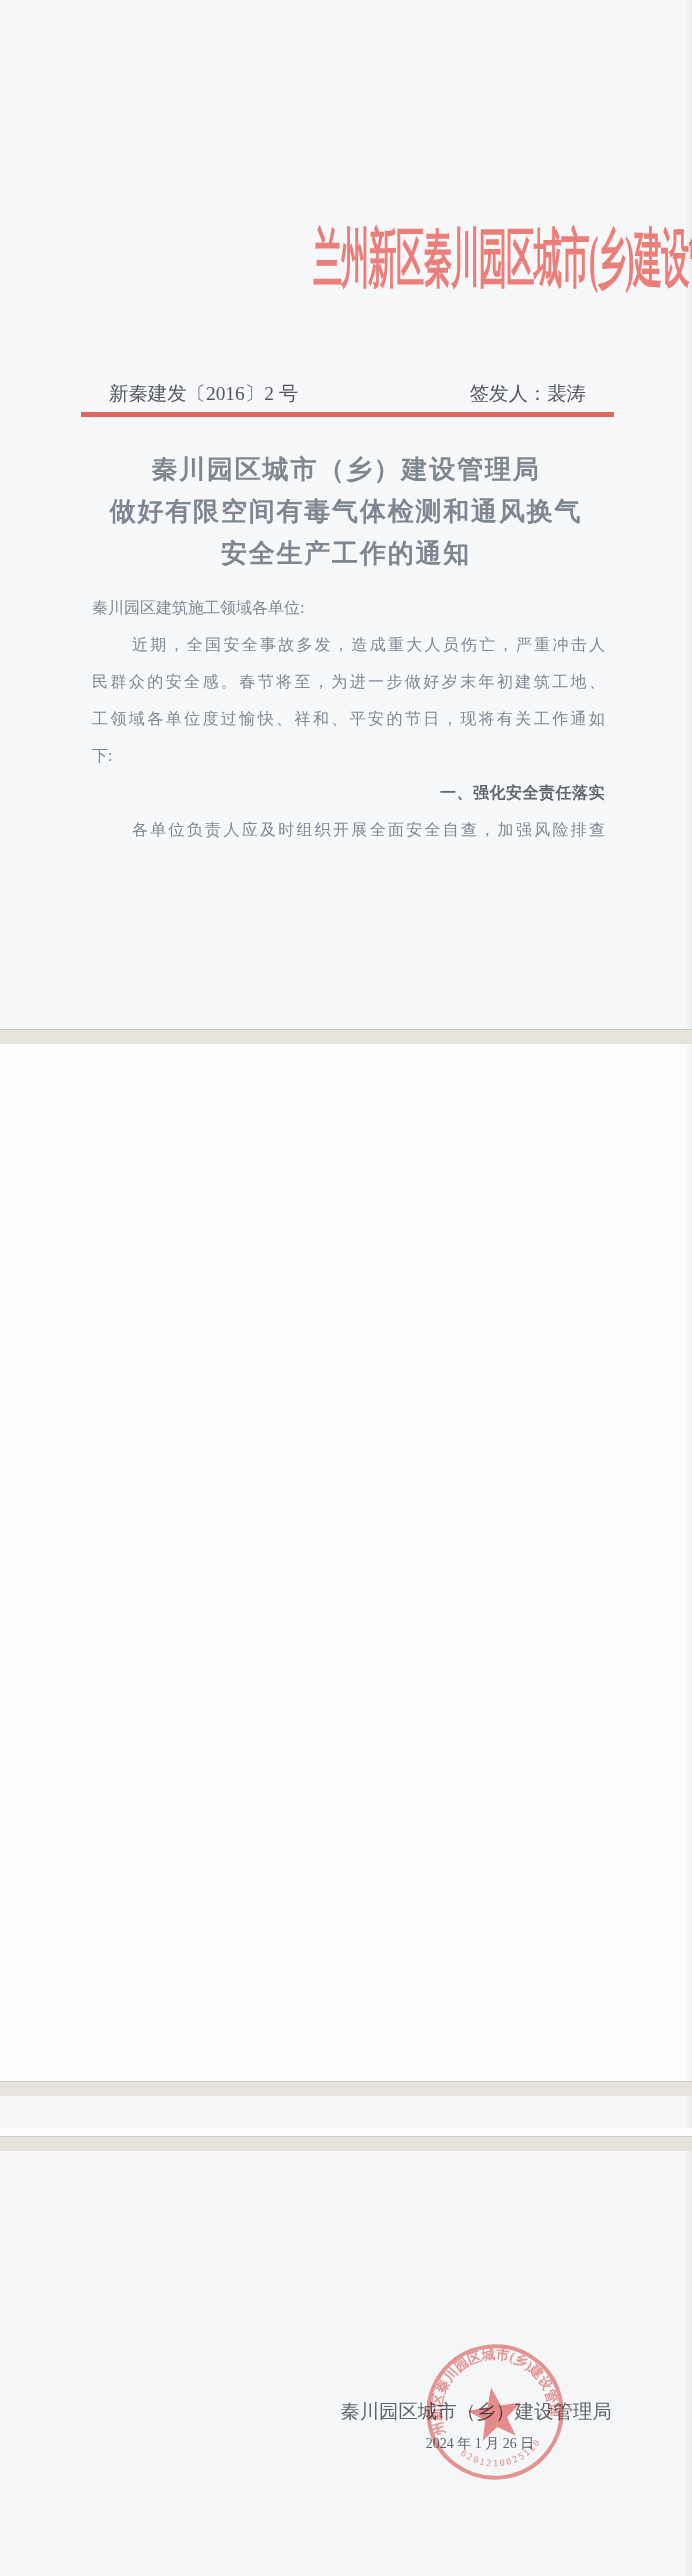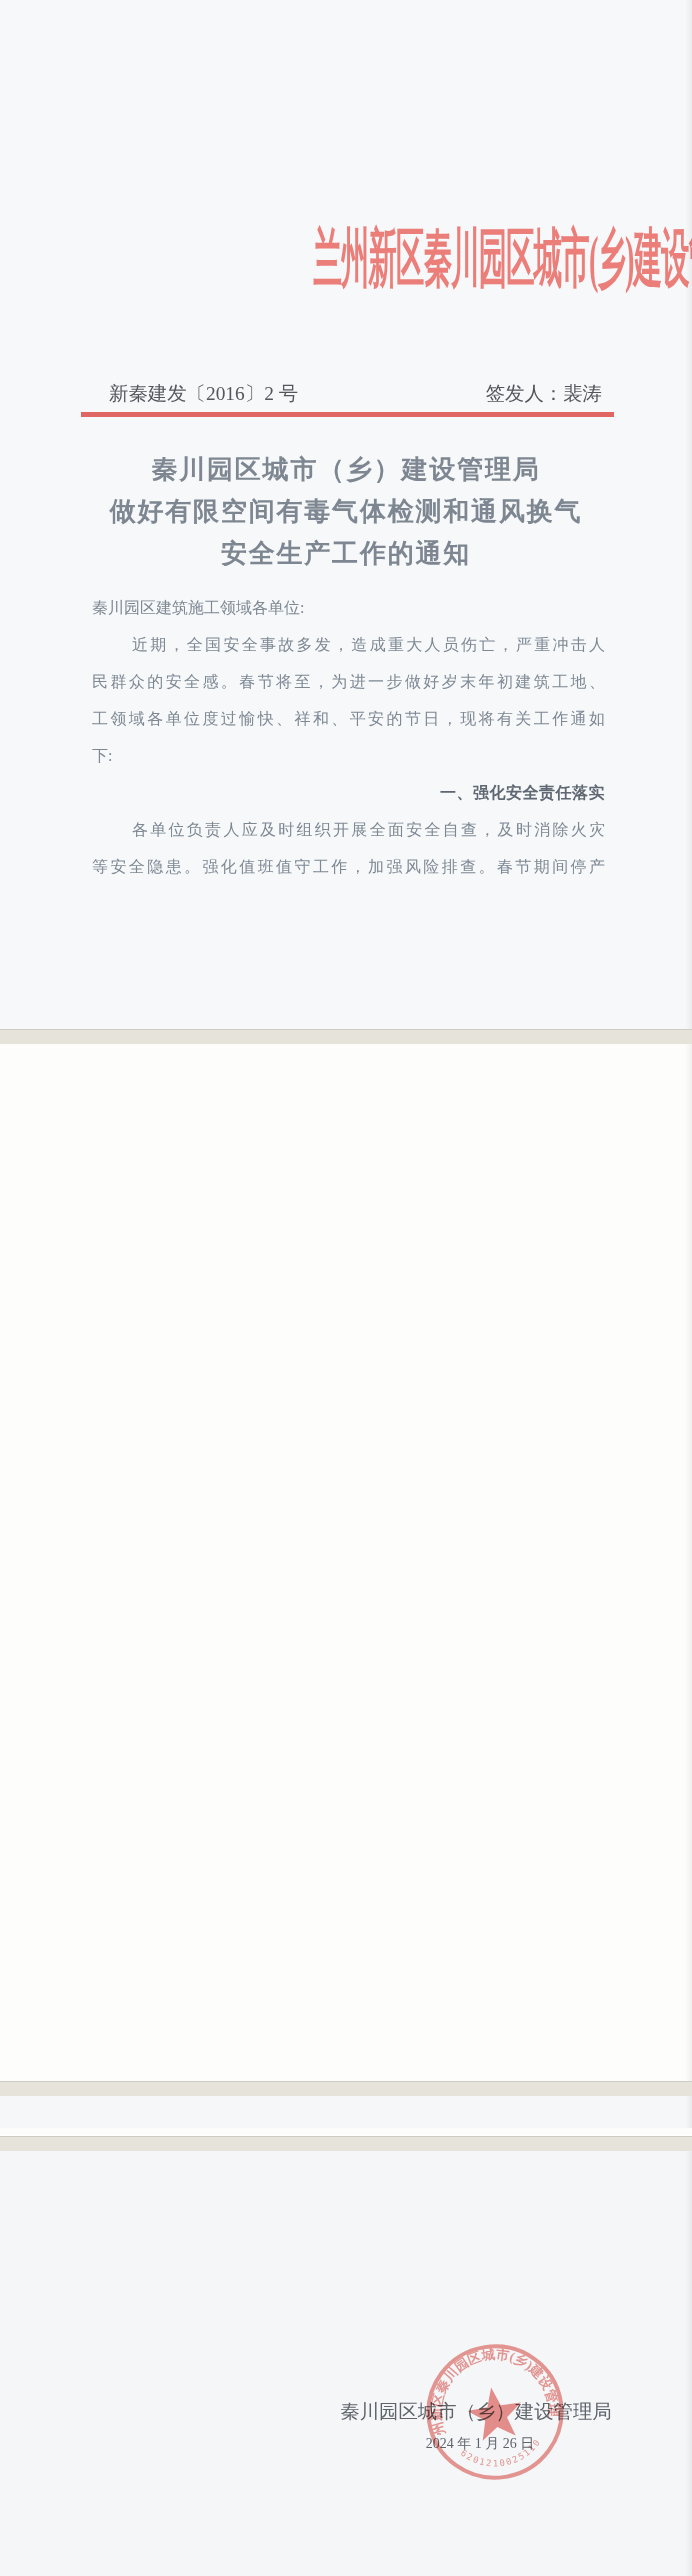--- a/index.html
+++ b/index.html
@@ -24,21 +24,21 @@
 
   
   .banner{position:absolute;top:225px;left:0;width:692px;height:74px;
     text-align:center;white-space:nowrap;}
   .banner span{display:inline-block;font-size:63px;font-weight:bold;color:#ec7e79;
     transform:scale(0.45,1.02);transform-origin:center center;letter-spacing:-1.8px;
     line-height:68px;}
   .docmeta{position:absolute;top:380px;left:83px;width:532px;height:26px;
     font-size:19.4px;color:#54565c;}
   .docmeta .num{position:absolute;left:26px;top:0;}
-  .docmeta .signer{position:absolute;right:13px;top:0;}
+  .docmeta .signer{position:absolute;right:29px;top:0;}
   .redrule{position:absolute;top:412px;left:81px;width:533px;height:4.6px;background:#df6661;}
 
   
   .ntitle{position:absolute;top:449px;left:0;width:692px;text-align:center;
     font-size:26px;font-weight:bold;color:#7e8791;line-height:42px;letter-spacing:1.8px;}
 
   
   .body-block{position:absolute;font-size:16px;line-height:37px;}
   .bb1{top:589px;left:92px;width:513px;color:#7e8893;}
   .bb2{top:1135px;left:90px;width:514px;color:#45494f;}
@@ -77,22 +77,21 @@
       <div>做好有限空间有毒气体检测和通风换气</div>
       <div>安全生产工作的通知</div>
     </div>
     <div class="body-block bb1">
       <div class="ln">秦川园区建筑施工领域各单位:</div>
       <div class="ln ind fill">近期，全国安全事故多发，造成重大人员伤亡，严重冲击人</div>
       <div class="ln fill">民群众的安全感。春节将至，为进一步做好岁末年初建筑工地、</div>
       <div class="ln fill">工领域各单位度过愉快、祥和、平安的节日，现将有关工作通如</div>
       <div class="ln">下:</div>
       <div class="ln head">一、强化安全责任落实</div>
-      <div class="ln ind fill">各单位负责人应及时组织开展全面安全自查，及时消除火灾</div>
-      <div class="ln fill">等安全隐患。强化值班值守工作，加强风险排查。春节期间停产</div>
+      <div class="ln ind fill">各单位负责人应及时组织开展全面安全自查，加强风险排查</div>
     </div>
   </div>
 
   <div class="sep sep1"></div>
 
   <div class="page page2">
     <div class="body-block bb2">
       <div class="ln fill">的企业，务必做好人走料清，每天安排值班人员对场内外重点部</div>
       <div class="ln fill">位、关键岗位进行巡检，尤其是重大危险源和危险化学品仓储区，</div>
       <div class="ln fill">安排中控值班人员 24 小时值班，保证应急值班电话 24 小时畅通。</div>

